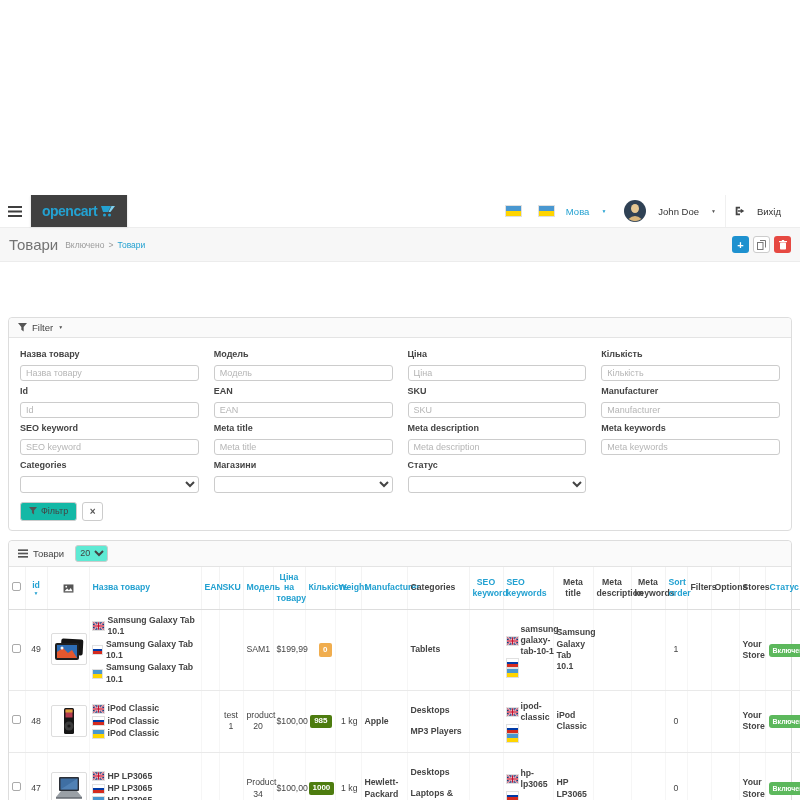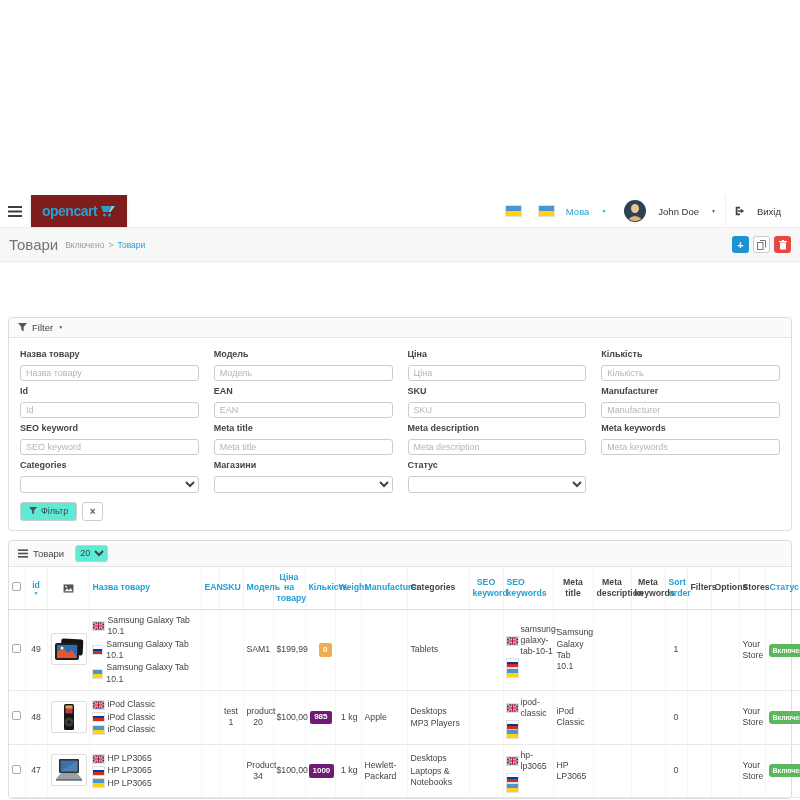--- a/index.html
+++ b/index.html
@@ -5,21 +5,21 @@
   * { margin:0; padding:0; box-sizing:border-box; }
   html,body { width:800px; background:#fff; font-family:"Liberation Sans", sans-serif; color:#444; }
   body { height:800px; overflow:hidden; }
 
   .spacer-top { height:195px; }
 
   
   .navbar { height:33px; background:#fff; display:flex; align-items:stretch; border-bottom:1px solid #ededed; }
   .menu-toggle { width:30px; display:flex; align-items:center; justify-content:center; cursor:pointer; }
   .menu-toggle svg rect { fill:#3f3f3f; }
-  .brand-box { width:98px; background:#7f1d1d; border-left:1px solid #f0f0f0; border-right:1px solid #f0f0f0; display:flex; align-items:center; justify-content:center; box-shadow:0 1px 2px rgba(0,0,0,0.06); }
+  .brand-box { width:98px; background:#404040; border-left:1px solid #f0f0f0; border-right:1px solid #f0f0f0; display:flex; align-items:center; justify-content:center; box-shadow:0 1px 2px rgba(0,0,0,0.06); }
   .brand { font-size:14px; font-weight:bold; color:#23a1d1; letter-spacing:-0.5px; display:flex; align-items:center; gap:3px; }
   .nav-fill { flex:1; }
   .nav-right { display:flex; align-items:center; font-size:9.5px; padding-right:10px; }
   .nav-item { display:flex; align-items:center; gap:12px; padding:0 9px; height:100%; cursor:pointer; }
   .flag { display:inline-block; width:15px; height:10px; box-shadow:0 0 0 1px rgba(0,0,0,0.12); }
   .flag-sm { width:11px; height:8px; }
   .flag-ua { background:linear-gradient(to bottom,#4997d0 50%,#ffd500 50%); }
   .flag-ru { background:linear-gradient(to bottom,#fff 0 33%,#0039a6 33% 66%,#d52b1e 66% 100%); }
   .lang-label { color:#23a1d1; }
   .caret { font-size:5px; color:#23a1d1; line-height:1; }
@@ -45,43 +45,43 @@
   .panel-heading { background:#fafafa; border-bottom:1px solid #e4e4e4; padding:4px 9px; font-size:9.5px; color:#444; display:flex; align-items:center; gap:5px; border-radius:4px 4px 0 0; }
   .panel-body { padding:6px 11px 9px 11px; }
 
   
   .fgrid { display:grid; grid-template-columns:repeat(4,1fr); column-gap:15px; }
   .ffield label { display:block; font-size:9px; font-weight:bold; color:#444; margin:5px 0 3px 0; }
   .ffield input { width:100%; height:16px; border:1px solid #ccc; border-radius:3px; font-size:9px; padding:0 5px; color:#444; font-family:"Liberation Sans",sans-serif; }
   .ffield input::placeholder { color:#b5b5b5; }
   .ffield select { width:100%; height:17px; border:1px solid #ccc; border-radius:3px; font-size:9px; color:#444; background:#fff; }
   .filter-actions { margin-top:9px; display:flex; gap:5px; }
-  .btn-filter { height:19px; padding:1px 8px; background:#5eead4; border-color:#ccc; font-size:9px; color:#444; gap:4px; }
+  .btn-filter { height:19px; padding:1px 8px; background:#14b8a6; border-color:#ccc; font-size:9px; color:#444; gap:4px; }
   .btn-clear { height:19px; width:21px; background:#fff; border-color:#ccc; font-size:10px; color:#555; font-weight:bold; }
 
   
   .list-heading select { height:17px; font-size:9px; border:1px solid #ccc; border-radius:3px; color:#444; background:#5eead4; margin-left:6px; }
   .ptable { width:100%; border-collapse:collapse; table-layout:fixed; font-size:8.7px; }
   .ptable th { font-weight:bold; color:#444; padding:5px 3px; border-bottom:1px solid #ddd; border-right:1px solid #f3f3f3; vertical-align:middle; text-align:center; line-height:1.25; }
   .ptable th.sortable { color:#23a1d1; cursor:pointer; }
   .ptable td { padding:4px 3px; border-bottom:1px solid #e9e9e9; border-right:1px solid #f6f6f6; vertical-align:middle; text-align:center; line-height:1.3; }
   .ptable td.left, .ptable th.left { text-align:left; }
   .ptable td.right { text-align:right; }
   .ptable tr td:last-child, .ptable tr th:last-child { border-right:none; }
   .cb { width:9px; height:9px; border:1px solid #aaa; border-radius:2px; background:#fff; display:inline-block; cursor:pointer; }
   .sort-caret { display:block; font-size:5px; color:#23a1d1; line-height:4px; }
   .name-line { display:flex; align-items:center; gap:4px; margin:1px 0; text-align:left; }
   .thumb { width:36px; height:32px; border:1px solid #ddd; border-radius:2px; background:#fff; display:inline-flex; align-items:center; justify-content:center; }
   .badge { display:inline-block; min-width:10px; padding:1.5px 4px; border-radius:2px; color:#fff; font-size:8px; font-weight:bold; }
-  .badge.success { background:#701a75; }
+  .badge.success { background:#4d7c0f; }
   .badge.warning { background:#f0ad4e; }
   .status-badge { display:inline-block; padding:2px 4px; border-radius:3px; background:#5cb85c; color:#fff; font-size:7px; font-weight:bold; white-space:nowrap; }
   .kw-line { display:flex; align-items:center; gap:3px; margin:1.5px 0; text-align:left; }
-  .cat-line { text-align:left; margin:1px 0; }
-  .cell-pad-l { padding-left:5px; }
+  .cat-line { text-align:left; margin:10px 0; }
+  .cell-pad-l { padding-left:5px;font-weight:bold; }
   .icon-svg { display:inline-block; vertical-align:middle; }
 </style>
 </head>
 <body>
 
 <div class="spacer-top"></div>
 
 <div class="navbar">
   <div class="menu-toggle">
     <svg width="14" height="11" viewBox="0 0 14 11">

